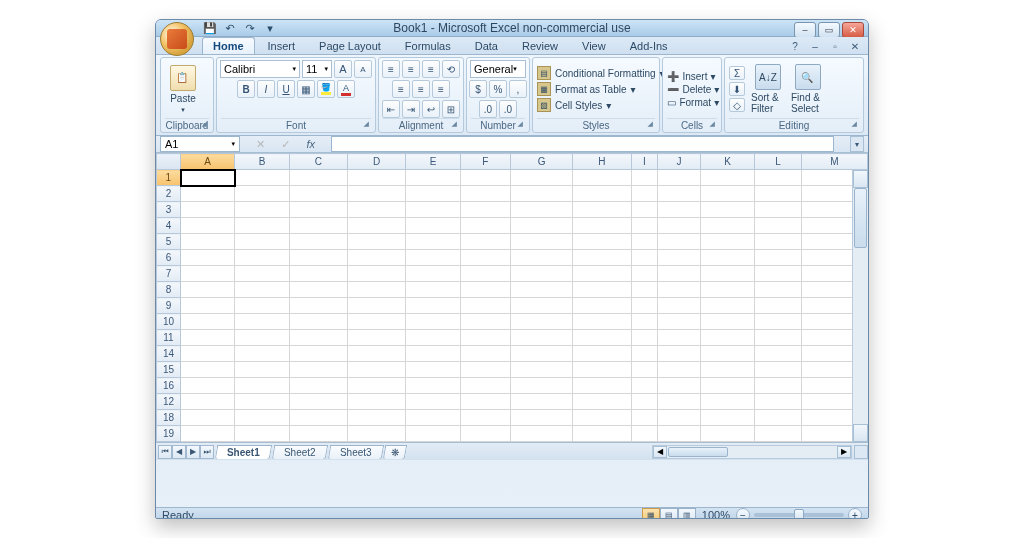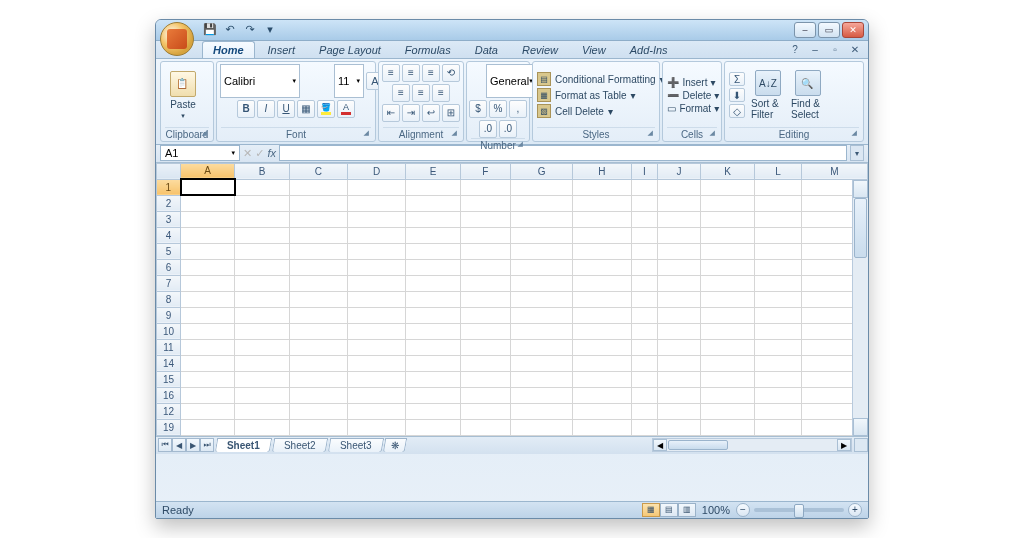--- a/index.html
+++ b/index.html
@@ -43,50 +43,50 @@
   }
   .office-btn::after{content:"";width:20px;height:20px;border-radius:3px;background:linear-gradient(135deg,#e97b3a,#c84b1a);}
   .qat { display:flex; gap:4px; margin-left:46px; align-items:center;}
   .qat .ico { width:16px; height:16px; display:flex;align-items:center;justify-content:center;color:#2a4d6b;font-size:11px;}
   .title-text { position:absolute;left:0;right:0;text-align:center;color:#2f4660;font-size:12px;pointer-events:none;}
   .winctl { position:absolute; right:4px; top:2px; display:flex; gap:2px;}
   .winctl div { width:22px;height:16px;border:1px solid #7b94ab;border-radius:3px;background:linear-gradient(#f3f9ff,#d2e3f2);display:flex;align-items:center;justify-content:center;font-size:9px;color:#334;}
   .winctl .close{background:linear-gradient(#f6a79a,#d65b44);color:#fff;border-color:#a8473a;}
 
   .tabs-row{height:20px;background:linear-gradient(#dce9f6,#cfe0f0);border-bottom:1px solid #9bb6ce;display:flex;align-items:flex-end;padding-left:46px;gap:2px;position:relative;}
-  .tab{padding:2px 10px;color:#2c4a66;cursor:default;border:1px solid transparent;border-bottom:none;border-radius:3px 3px 0 0;font-size:11px;font-style:italic;}
+  .tab{padding:2px 10px;color:#2c4a66;cursor:default;border:1px solid transparent;border-bottom:none;border-radius:3px 3px 0 0;font-size:11px;}
   .tab.active{background:linear-gradient(#f7fbff,#e7f1fb);border-color:#9bb6ce;color:#154a7d;font-weight:bold;}
   .tabs-right{position:absolute;right:6px;top:2px;display:flex;gap:6px;color:#3d5a77;font-size:10px;}
   .tabs-right div{width:14px;height:14px;display:flex;align-items:center;justify-content:center;}
 
   .ribbon{height:86px;background:linear-gradient(#eef5fc,#dce9f5);border-bottom:1px solid #9bb6ce;display:flex;gap:2px;padding:2px 4px;}
   .group{border:1px solid #b4c9dc;border-radius:3px;background:linear-gradient(#f5faff,#e4eef8);display:flex;flex-direction:column;justify-content:space-between;padding:2px 4px 0;}
   .group-label{font-size:10px;color:#4a6783;text-align:center;padding:1px 0;border-top:1px solid #cddcea;position:relative;}
   .group-label::after{content:"◢";position:absolute;right:2px;font-size:7px;color:#6b88a3;}
   .group-body{flex:1;display:flex;align-items:center;gap:4px;}
 
   .big-btn{width:36px;display:flex;flex-direction:column;align-items:center;font-size:10px;color:#2d4963;gap:2px;}
   .big-btn .ic{width:26px;height:26px;border:1px solid #c2a96c;background:linear-gradient(#fff8e4,#f0deae);border-radius:2px;display:flex;align-items:center;justify-content:center;}
   .stack{display:flex;flex-direction:column;gap:2px;}
   .row{display:flex;gap:2px;align-items:center;}
-  .ctl{border:1px solid #aabfd3;background:#fff;height:34px;font-size:11px;padding:0 3px;display:flex;align-items:center;margin-left:32px;}
+  .ctl{border:1px solid #aabfd3;background:#fff;height:18px;font-size:11px;padding:0 3px;display:flex;align-items:center;}
   .smbtn{width:18px;height:18px;border:1px solid #b6c9db;background:linear-gradient(#fdfdfd,#e9f1f9);display:flex;align-items:center;justify-content:center;font-size:10px;color:#355575;border-radius:2px;}
   .smbtn.bold{font-weight:bold;}
   .smbtn.italic{font-style:italic;}
   .smbtn.under{text-decoration:underline;}
   .colorbar{width:10px;height:3px;margin-top:auto;}
   .styles-list{display:flex;flex-direction:column;gap:2px;font-size:10px;color:#2d4963;}
   .styles-list div{display:flex;align-items:center;gap:4px;white-space:nowrap;}
   .styles-list .sic{width:14px;height:14px;background:#d8c78d;border:1px solid #a99358;display:flex;align-items:center;justify-content:center;font-size:8px;}
   .cells-list{display:flex;flex-direction:column;gap:2px;font-size:10px;color:#2d4963;}
   .cells-list div{display:flex;align-items:center;gap:3px;}
   .edit-col{display:flex;flex-direction:column;gap:2px;align-items:center;}
   .edit-col .smbtn{width:16px;height:14px;}
 
-  .namebox-row{height:20px;background:linear-gradient(#e5eef7,#d8e5f2);border-bottom:1px solid #a7bed2;display:flex;align-items:center;gap:3px;padding:0 4px;}
+  .namebox-row{height:20px;background:linear-gradient(#e5eef7,#d8e5f2);border-bottom:1px solid #a7bed2;display:flex;align-items:center;gap:16px;padding:0 4px;}
   .namebox{width:80px;height:16px;border:1px solid #9bb6ce;background:#fff;font-size:11px;padding:0 4px;display:flex;align-items:center;justify-content:space-between;}
   .fx-ico{font-style:italic;color:#4b6884;font-size:11px;}
   .formula-bar{flex:1;height:16px;border:1px solid #9bb6ce;background:#fff;}
   .expand-fb{width:14px;height:16px;background:#dbe7f3;border:1px solid #a9bfd4;display:flex;align-items:center;justify-content:center;font-size:8px;color:#3d5a77;}
 
   .sheet-area{flex:1;display:flex;flex-direction:column;background:#fff;position:relative;}
   .grid{flex:1;overflow:hidden;position:relative;}
   table{border-collapse:collapse;width:100%;}
   th,td{border:1px solid #d6d6d6;height:16px;font-size:10px;}
   th{background:linear-gradient(#f3f7fb,#e2ebf4);color:#3b587a;font-weight:normal;text-align:center;border-color:#b6c8da;}
@@ -128,20 +128,21 @@
 <div class="window">
 
   <div class="titlebar">
     <div class="office-btn"></div>
     <div class="qat">
       <div class="ico">💾</div>
       <div class="ico">↶</div>
       <div class="ico">↷</div>
       <div class="ico">▾</div>
     </div>
+    <div class="title-text">Book1 - Microsoft Excel non-commercial use</div>
     <div class="winctl">
       <div>–</div>
       <div>▭</div>
       <div class="close">✕</div>
     </div>
   </div>
 
   <div class="tabs-row">
     <div class="tab active">Home</div>
     <div class="tab">Insert</div>
@@ -248,21 +249,21 @@
         </div>
       </div>
       <div class="group-label">Number</div>
     </div>
 
     <div class="group" style="width:128px">
       <div class="group-body">
         <div class="styles-list">
           <div><span class="sic">▤</span><span>Conditional Formatting</span> ▾</div>
           <div><span class="sic">▦</span><span>Format as Table</span> ▾</div>
-          <div><span class="sic">▧</span><span>Cell Delete</span> ▾</div>
+          <div><span class="sic">▧</span><span>Cell Styles</span> ▾</div>
         </div>
       </div>
       <div class="group-label">Styles</div>
     </div>
 
     <div class="group" style="width:60px">
       <div class="group-body">
         <div class="cells-list">
           <div><span>➕</span><span>Insert</span> ▾</div>
           <div><span>➖</span><span>Delete</span> ▾</div>
@@ -558,20 +559,36 @@
               <td></td>
               <td></td>
               <td></td>
               <td></td>
               <td></td>
               <td></td>
               <td></td>
               <td></td>
             </tr>
             <tr>
+              <th class="rowhdr">18</th>
+              <td></td>
+              <td></td>
+              <td></td>
+              <td></td>
+              <td></td>
+              <td></td>
+              <td></td>
+              <td></td>
+              <td></td>
+              <td></td>
+              <td></td>
+              <td></td>
+              <td></td>
+            </tr>
+            <tr>
               <th class="rowhdr">19</th>
               <td></td>
               <td></td>
               <td></td>
               <td></td>
               <td></td>
               <td></td>
               <td></td>
               <td></td>
               <td></td>

